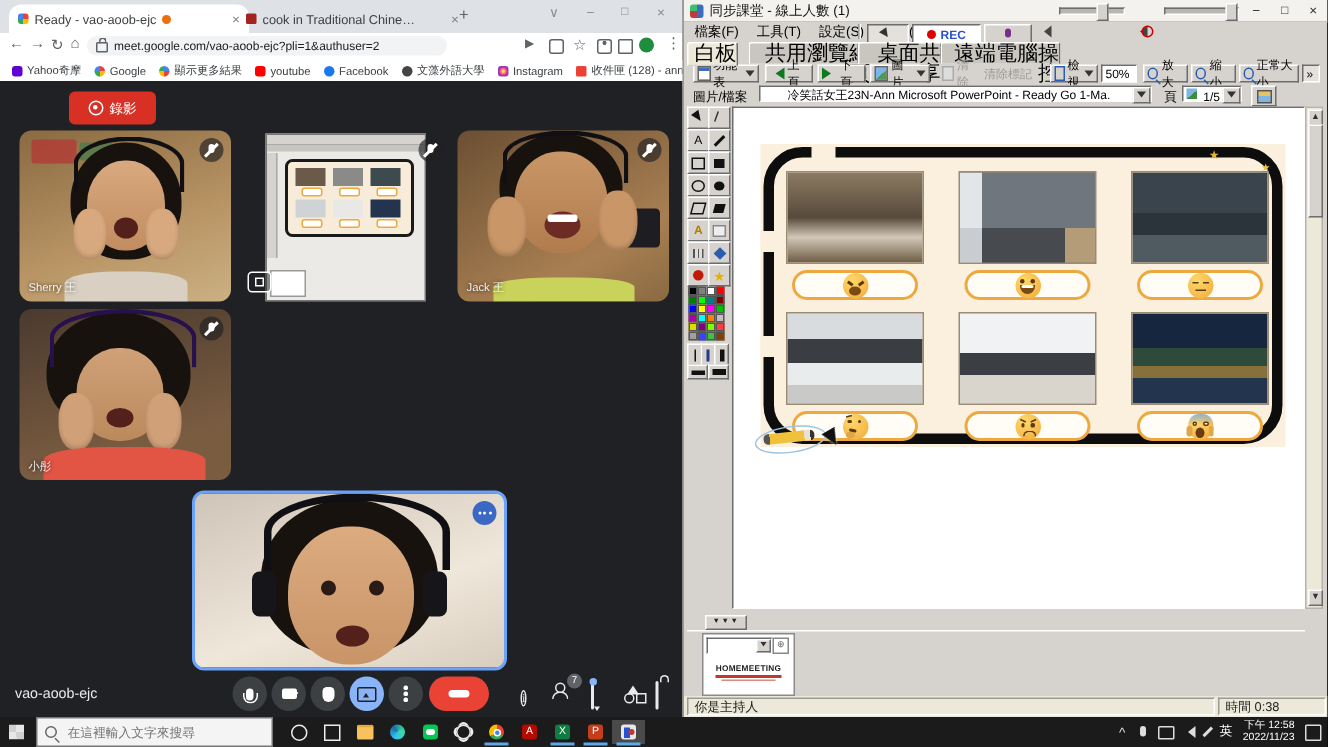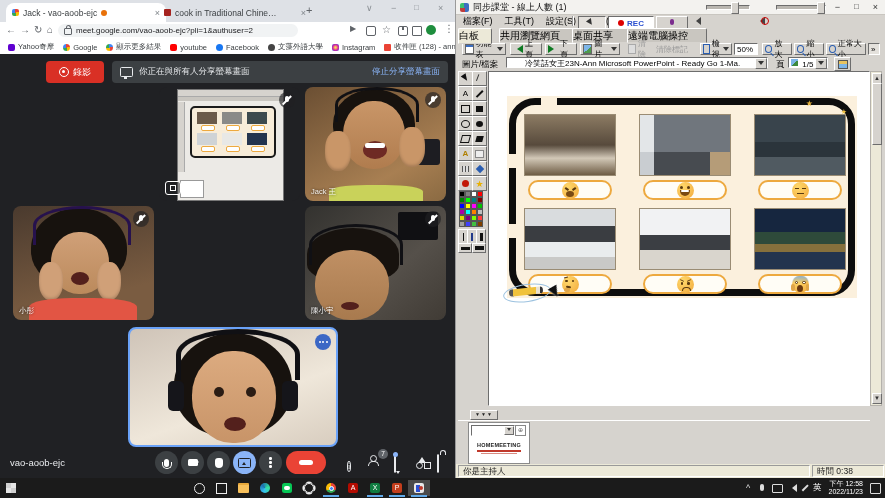--- a/index.html
+++ b/index.html
@@ -82,21 +82,21 @@
   .inset{background:#fff;border:1px solid;border-color:#6d6d6d #fff #fff #6d6d6d;}
   #apptitle{left:0;top:0;width:430px;height:15px;background:#f3f2ef;display:flex;align-items:center;gap:4px;padding-left:4px;box-sizing:border-box;border-bottom:1px solid #c9c6c0;}
   #apptitle .t{font-size:9px;color:#111;}
   .winctl{position:absolute;top:1px;width:17px;height:12px;text-align:center;font-size:9px;color:#333;line-height:12px;}
   #appmenu{left:0;top:15px;width:430px;height:13px;display:flex;align-items:center;gap:12px;padding-left:7px;box-sizing:border-box;}
   .mitem{font-size:9px;}
   .vsep{width:1px;height:10px;background:#9a9a9a;box-shadow:1px 0 0 #fff;}
   .slider{position:absolute;top:5px;height:3px;background:#b9b6b0;border:1px solid;border-color:#6d6d6d #fff #fff #6d6d6d;}
   .thumb{position:absolute;top:-4px;width:6px;height:10px;background:#d6d3ce;border:1px solid;border-color:#fff #6d6d6d #6d6d6d #fff;}
   #apptabs{left:2px;top:28px;width:426px;height:14px;}
-  .wtab{position:absolute;top:0;height:13px;border:1px solid;border-color:#fff #6d6d6d #d6d3ce #fff;border-radius:2px 2px 0 0;font-size:10px;text-align:left;line-height:13px;background:#c9c6c0;}
+  .wtab{position:absolute;top:0;height:13px;border:1px solid;border-color:#fff #6d6d6d #d6d3ce #fff;border-radius:2px 2px 0 0;font-size:14px;text-align:right;line-height:13px;background:#c9c6c0;}
   .wtab.sel{background:#ece9d8;height:14px;z-index:2;}
   #tbar{left:2px;top:43px;width:426px;height:13px;}
   .tbtn{position:absolute;top:0;height:12px;display:flex;align-items:center;gap:2px;padding:0 2px;box-sizing:border-box;font-size:8px;}
   .tbtn .ic{width:8px;height:8px;display:inline-block;}
   .gray{color:#9a9a9a;}
   .tri-l{width:0;height:0;border:4px solid transparent;border-right:6px solid #0d7a22;}
   .tri-r{width:0;height:0;border:4px solid transparent;border-left:6px solid #0d7a22;}
   .caret{width:0;height:0;border:3px solid transparent;border-top:4px solid #333;margin-top:3px;}
   #filerow{left:2px;top:57px;width:426px;height:13px;}
   .mag{width:6px;height:6px;border:1.3px solid #2a5db0;border-radius:50%;position:relative;}
@@ -144,21 +144,21 @@
   #clock{position:absolute;right:22px;top:2px;width:48px;color:#fff;font-size:7px;text-align:right;line-height:1.15;}
 </style>
 </head>
 <body>
 
 <div id="screen">
 
   <div class="abs" id="tabstrip">
     <div class="abs tab active" style="left:6px;width:148px;">
       <span class="fv" style="background:conic-gradient(#ea4335 0 25%,#fbbc04 0 50%,#34a853 0 75%,#4285f4 0);"></span>
-      <span class="txt" style="max-width:92px;">Jack - vao-aoob-ejc</span>
+      <span class="txt" style="max-width:92px;">Ready - vao-aoob-ejc</span>
       <span style="width:6px;height:6px;border-radius:50%;background:#e8710a;"></span>
       <span class="tabx">×</span>
     </div>
     <div class="abs tab" style="left:158px;width:142px;">
       <span class="fv" style="background:#a5231f;border-radius:1px;"></span>
       <span class="txt" style="max-width:104px;">cook in Traditional Chinese - C...</span>
       <span class="tabx">×</span>
     </div>
     <div class="abs" style="left:306px;top:4px;font-size:11px;color:#5f6368;">+</div>
     <div class="abs" style="left:366px;top:3px;color:#8a8f94;font-size:9px;">∨</div>
@@ -219,26 +219,37 @@
         <b style="font-weight:normal">收件匣 (128) - ann...</b>
       </span>
     <span style="margin-left:auto;margin-right:6px;color:#5f6368;">»</span>
   </div>
 
   <div class="abs" id="meet">
     <div class="abs" id="recbtn">
       <span class="recdot"></span>
       <span>錄影</span>
     </div>
-    <div class="abs" id="sharebar">
-      <span class="mon"></span>
-      <span class="msg">你正在與所有人分享螢幕畫面</span>
-      <span class="stop">停止分享螢幕畫面</span>
-    </div>
-
+
+    <div class="abs tile" style="left:13px;top:33px;width:141px;height:114px;background:linear-gradient(160deg,#8a6a42,#b99565 60%,#cbb083);">
+      <div class="abs" style="left:8px;top:6px;width:30px;height:16px;background:#b23b35;border-radius:2px;opacity:.8;"></div>
+      <div class="abs" style="left:40px;top:8px;width:22px;height:12px;background:#4d7a4a;border-radius:2px;opacity:.8;"></div>
+      <div class="hair" style="left:34px;top:8px;width:74px;height:78px;"></div>
+      <div class="face" style="left:45px;top:20px;width:52px;height:60px;"></div>
+      <div class="mouth" style="left:63px;top:58px;width:16px;height:14px;"></div>
+      <div class="band" style="left:36px;top:4px;width:68px;height:34px;"></div>
+      <div class="hand" style="left:36px;top:52px;width:22px;height:34px;"></div>
+      <div class="hand" style="left:84px;top:52px;width:22px;height:34px;"></div>
+      <div class="shirt" style="left:30px;bottom:0;width:82px;height:20px;background:#d9cfc2;"></div>
+      <div class="mute">
+          <i></i>
+          <b></b>
+        </div>
+      <div class="nm">Sherry 王</div>
+    </div>
 
     <div class="abs tile" style="left:159px;top:33px;width:141px;height:114px;background:#202124;">
       <div class="abs" style="left:18px;top:2px;width:105px;height:110px;background:#eceae6;border:1px solid #777;">
         <div class="abs" style="left:0;top:0;width:105px;height:6px;background:#d6d3ce;border-bottom:1px solid #aaa;"></div>
         <div class="abs" style="left:0;top:7px;width:105px;height:4px;background:#c9c6c0;"></div>
         <div class="abs" style="left:0;top:12px;width:6px;height:70px;background:#d6d3ce;border-right:1px solid #aaa;"></div>
         <div class="abs" style="left:12px;top:16px;width:82px;height:48px;background:#f7ecd9;border:2px solid #1a1a1a;border-radius:5px;">
           <div class="abs" style="left:5px;top:4px;width:20px;height:12px;background:#6b5a4a;"></div>
           <div class="abs" style="left:30px;top:4px;width:20px;height:12px;background:#8a8a88;"></div>
           <div class="abs" style="left:55px;top:4px;width:20px;height:12px;background:#3d4a4e;"></div>
@@ -289,33 +300,20 @@
       <div class="hand" style="left:94px;top:40px;width:26px;height:40px;background:#c99668;"></div>
       <div class="shirt" style="left:24px;bottom:0;width:94px;height:16px;background:#c9d25a;"></div>
       <div class="mute">
           <i></i>
           <b></b>
         </div>
       <div class="nm">Jack 王</div>
     </div>
 
 
-    <div class="abs tile" style="left:305px;top:152px;width:141px;height:114px;background:linear-gradient(140deg,#33322f,#55504a 60%,#403b35);">
-      <div class="abs" style="right:8px;top:6px;width:40px;height:28px;background:#101013;border-radius:2px;"></div>
-      <div class="abs" style="left:58px;top:44px;width:30px;height:12px;background:#3f6e3a;border-radius:2px;opacity:.8;"></div>
-      <div class="hair" style="left:2px;top:22px;width:92px;height:52px;border-radius:50% 50% 30% 30%;"></div>
-      <div class="face" style="left:10px;top:44px;width:74px;height:70px;background:linear-gradient(#c09064,#a87a4e);"></div>
-      <div class="mouth" style="left:36px;top:96px;width:18px;height:8px;"></div>
-      <div class="band" style="left:4px;top:18px;width:88px;height:38px;"></div>
-      <div class="mute">
-          <i></i>
-          <b></b>
-        </div>
-      <div class="nm">陳小宇</div>
-    </div>
 
     <div class="abs tile" style="left:128px;top:273px;width:206px;height:116px;border:2px solid #6aa2f8;background:linear-gradient(160deg,#cfc4b8,#efe7da 60%,#d8cdbf);z-index:6;">
       <div class="hair" style="left:44px;top:4px;width:118px;height:104px;"></div>
       <div class="face" style="left:62px;top:22px;width:84px;height:92px;background:linear-gradient(#dcab80,#c89468);"></div>
       <div class="abs" style="left:84px;top:58px;width:10px;height:10px;background:#2a1c14;border-radius:50%;"></div>
       <div class="abs" style="left:116px;top:58px;width:10px;height:10px;background:#2a1c14;border-radius:50%;"></div>
       <div class="mouth" style="left:94px;top:88px;width:22px;height:14px;"></div>
       <div class="band" style="left:46px;top:0;width:114px;height:46px;border-width:5px;"></div>
       <div class="abs" style="left:38px;top:52px;width:16px;height:30px;background:#15151a;border-radius:5px;"></div>
       <div class="abs" style="left:152px;top:52px;width:16px;height:30px;background:#15151a;border-radius:5px;"></div>
@@ -674,20 +672,26 @@
     </div>
 
     <div class="abs" id="statusbar">
       <span class="scell" style="flex:1;">你是主持人</span>
       <span class="scell" style="width:62px;">時間 0:38</span>
     </div>
   </div>
 
   <div class="abs" id="taskbar">
     <div class="abs" style="left:6px;top:5px;width:10px;height:10px;background:conic-gradient(#e6e6e6 0 25%,#d0d0d0 0 50%,#e6e6e6 0 75%,#d0d0d0 0);clip-path:polygon(0 0,100% 0,100% 100%,0 100%);"></div>
+    <div id="tsearch">
+      <span style="width:6px;height:6px;border:1.3px solid #666;border-radius:50%;position:relative;">
+          <i style="position:absolute;right:-3px;bottom:-3px;width:4px;height:1.3px;background:#666;transform:rotate(45deg);"></i>
+        </span>
+      <input placeholder="在這裡輸入文字來搜尋" style="">
+    </div>
     <div class="tico" style="left:188px;">
         <span style="width:9px;height:9px;border:1.3px solid #eee;border-radius:50%;"></span>
       </div>
     <div class="tico" style="left:210px;">
         <span style="width:9px;height:9px;border:1.2px solid #eee;"></span>
       </div>
     <div class="tico" style="left:232px;">
         <span style="width:11px;height:8px;background:#f8c15c;border-radius:1px;border-top:2px solid #e8a93c;"></span>
       </div>
     <div class="tico" style="left:254px;">

